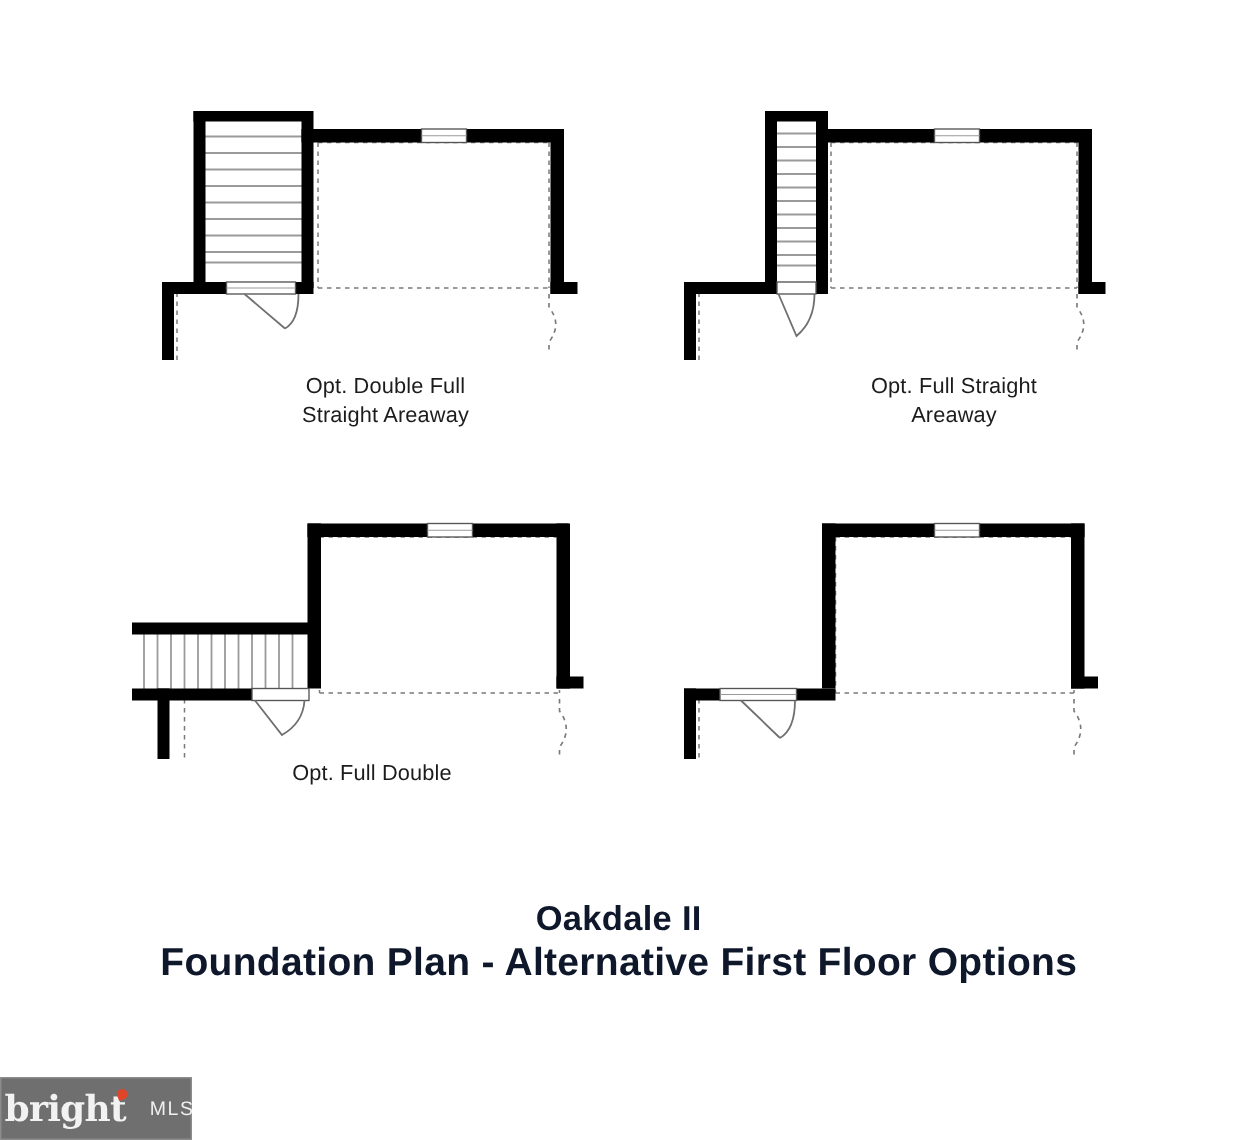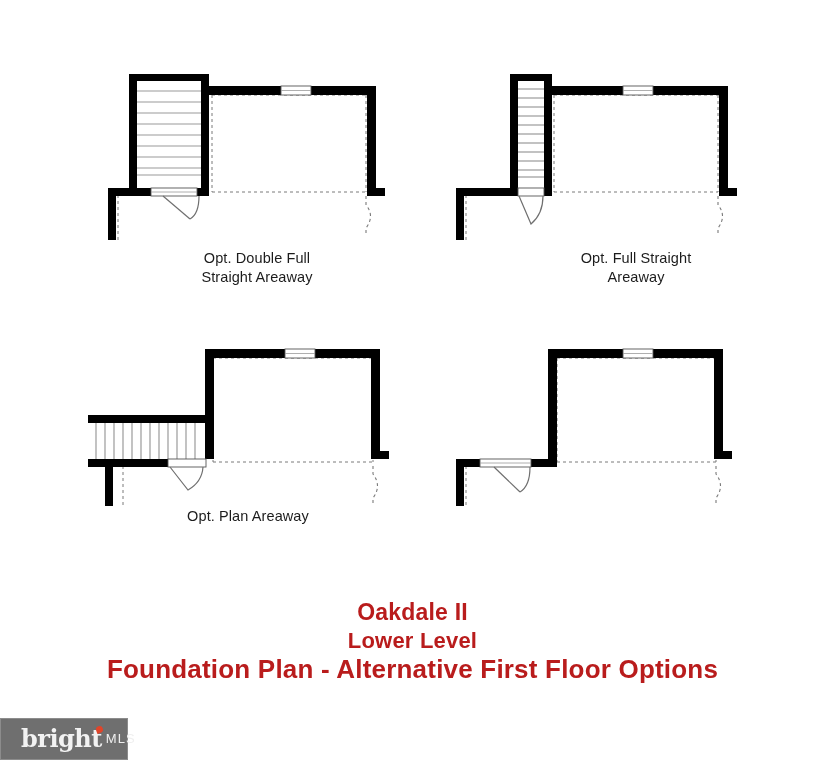--- a/index.html
+++ b/index.html
@@ -45,40 +45,40 @@
   #cap-2 { left: 148px; top: 507px; width: 200px; }
   #cap-3 { left: 503px; top: 507px; width: 200px; }
 
   #title-block {
     position: absolute;
     left: 0;
     top: 598px;
     width: 825px;
     text-align: center;
     font-weight: bold;
-    color: #b91c1c;
+    color: #0f172a;
     font-family: "Liberation Sans", sans-serif;
   }
   .title-line-1 { font-size: 23px; line-height: 29px; letter-spacing: 0.2px; }
   .title-line-2 { font-size: 22px; line-height: 28px; letter-spacing: 0.2px; }
   .title-line-3 { font-size: 26px; line-height: 28px; letter-spacing: 0.2px; }
 
   #watermark {
     position: absolute;
     left: 0;
     top: 718px;
     width: 128px;
     height: 42px;
     background: #6f6f6f;
     border: 1px solid #8c8c8c;
     box-sizing: border-box;
     display: flex;
     align-items: center;
     justify-content: flex-start;
-    padding-left: 20px;
+    padding-left: 2px;
   }
   #watermark .wm-bright {
     position: relative;
     font-family: "DejaVu Serif", serif;
     font-size: 24px;
     font-weight: bold;
     color: #f2f2f2;
     letter-spacing: -0.5px;
     line-height: 1;
   }
@@ -89,21 +89,21 @@
     width: 7px;
     height: 7px;
     background: #e0452a;
     border-radius: 50% 50% 50% 0;
     transform: rotate(-20deg);
   }
   #watermark .wm-mls {
     font-family: "Liberation Sans", sans-serif;
     font-size: 13px;
     color: #efefef;
-    margin-left: 4px;
+    margin-left: 16px;
     letter-spacing: 1px;
     line-height: 1;
     padding-bottom: 1px;
   }
 </style>
 </head>
 <body>
 
 <div id="sheet">
 
@@ -325,25 +325,24 @@
         <path d="M 520 492 Q 530 486 530 467"></path>
       </g>
     </g>
 
   </svg>
 
   <div class="caption" id="cap-0">Opt. Double Full
 Straight Areaway</div>
   <div class="caption" id="cap-1">Opt. Full Straight
 Areaway</div>
-  <div class="caption" id="cap-2">Opt. Plan Areaway</div>
+  <div class="caption" id="cap-2">Opt. Full Double</div>
 
   <div id="title-block">
     <div class="title-line-1">Oakdale II</div>
-    <div class="title-line-2">Lower Level</div>
     <div class="title-line-3">Foundation Plan - Alternative First Floor Options</div>
   </div>
 
   <div id="watermark">
     <span class="wm-bright">bright<span class="wm-dot"></span></span>
     <span class="wm-mls">MLS</span>
   </div>
 
 </div>
 

